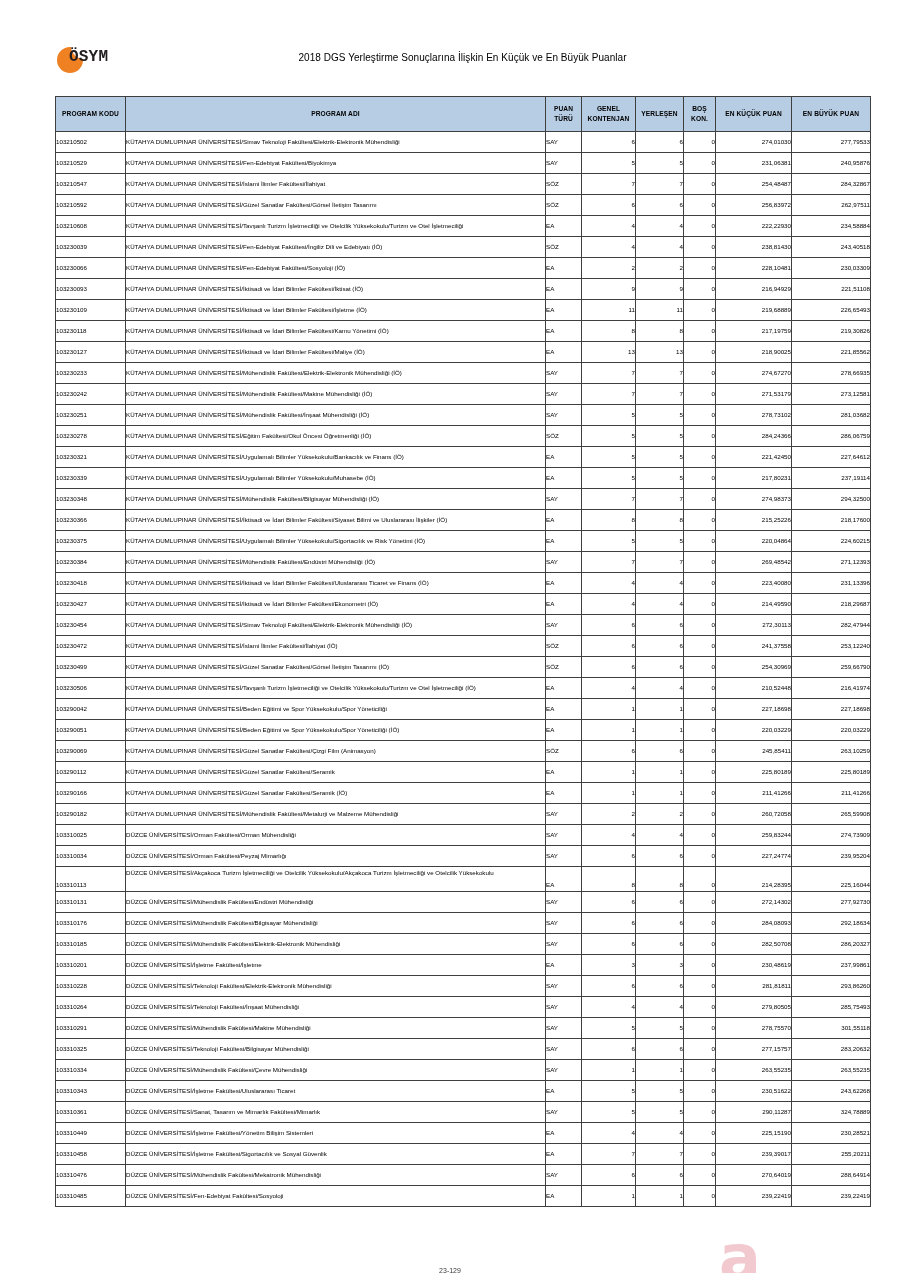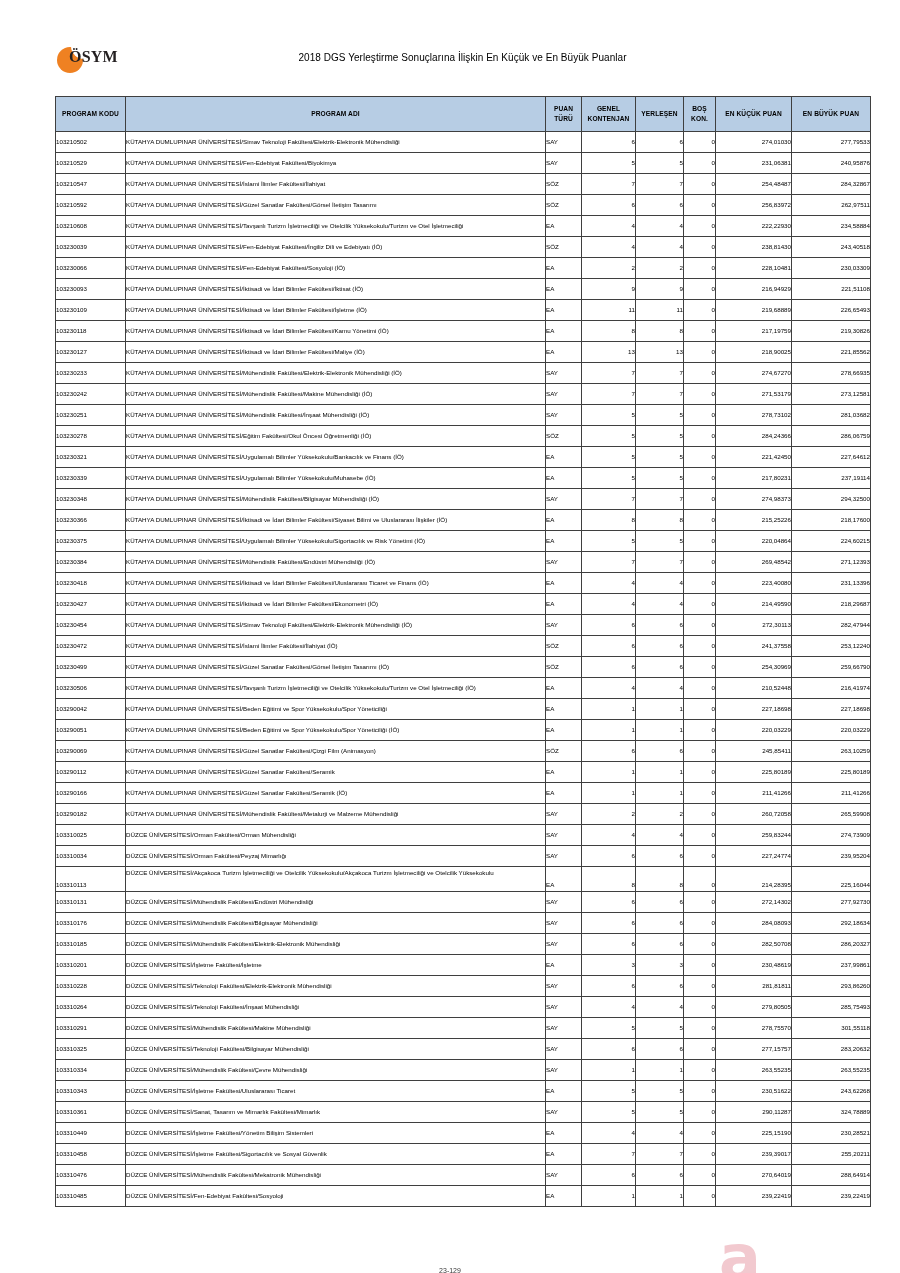--- a/index.html
+++ b/index.html
@@ -58,21 +58,21 @@
     border-bottom-left-radius: 13px;
   }
   .logo-text {
     position: absolute;
     left: 14px;
     top: 4px;
     font-size: 16px;
     font-weight: bold;
     letter-spacing: 0.2px;
     color: #231f20;
-    font-family: Liberation Serif, serif;
+    font-family: Liberation Mono, monospace;
   }
   .doc-title {
     text-align: center;
     font-size: 10px;
     font-weight: normal;
     color: #000000;
     padding-top: 14px;
     letter-spacing: 0.05px;
   }
 

